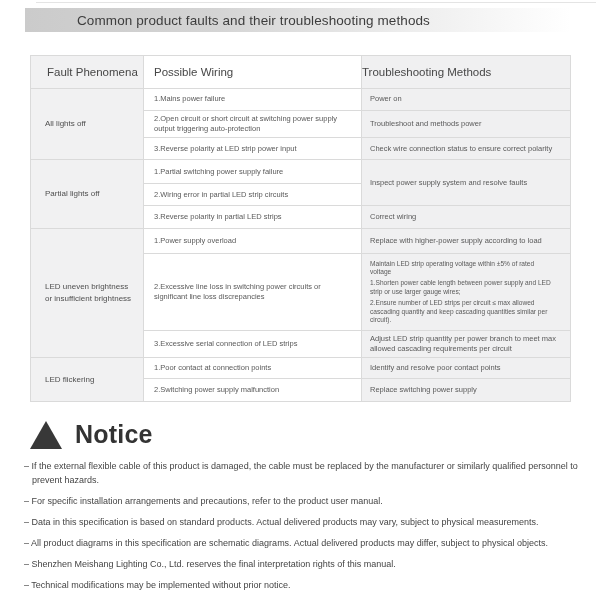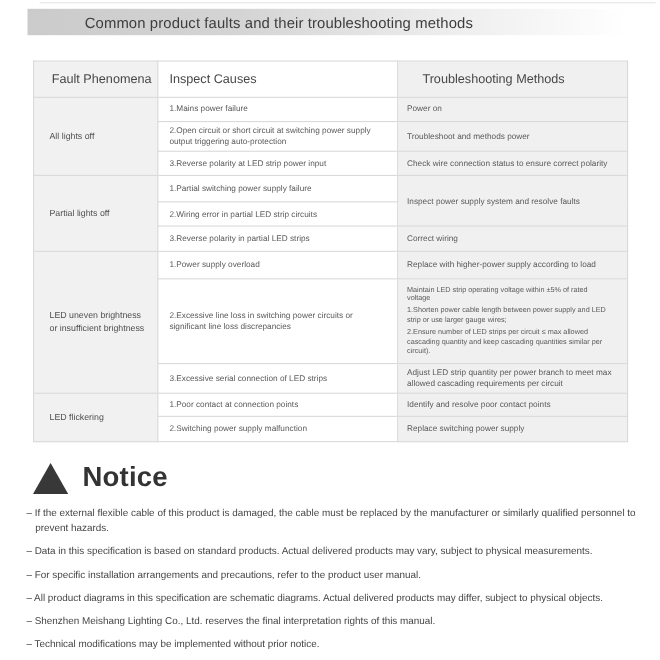--- a/index.html
+++ b/index.html
@@ -13,21 +13,21 @@
     display:flex;align-items:center;}
   .title-text{font-size:13.5px;color:#3d3d3d;padding-left:8px;letter-spacing:0.1px;white-space:nowrap;margin-left:44px;}
 
   table.faults{position:absolute;left:30px;top:55px;width:540px;border-collapse:collapse;table-layout:fixed;}
   col.w1{width:113px;} col.w2{width:218px;} col.w3{width:209px;}
   .faults th,.faults td{border:1px solid #dadada;vertical-align:middle;font-weight:400;}
   .faults thead tr{height:33px;}
   .faults th{font-size:11.5px;color:#474747;text-align:left;margin-left:44px;}
   th.c1{background:#f1f1f2;padding-left:16px;}
   th.c2{background:#ffffff;padding-left:10px;}
-  th.c3{background:#f0f0f1;padding-left:22px;}
+  th.c3{background:#f0f0f1;padding-left:0;}
   td.phen{background:#f1f1f2;font-size:8px;color:#4f4f4f;padding:2px 8px 2px 14px;line-height:1.5;}
   td.cause{background:#ffffff;font-size:7.5px;color:#5a5a5a;padding:3px 8px 3px 10px;line-height:1.35;}
   td.method{background:#f0f0f1;font-size:7.5px;color:#5a5a5a;padding:3px 14px 3px 8px;line-height:1.35;margin-left:37px;}
   td.method.multi{font-size:6.6px;}
   td.method.multi .mline{margin:2.5px 0;line-height:1.3;}
 
   .notice-head{position:absolute;left:30px;top:420px;display:flex;align-items:center;}
   .tri{width:0;height:0;border-left:16px solid transparent;border-right:16px solid transparent;
     border-bottom:28px solid #383838;display:inline-block;}
   .notice-title{font-size:25px;font-weight:700;color:#333333;margin-left:13px;letter-spacing:0.2px;}
@@ -49,21 +49,21 @@
 
   <table class="faults">
     <colgroup>
         <col class="w1">
         <col class="w2">
         <col class="w3">
       </colgroup>
     <thead>
       <tr>
         <th class="c1">Fault Phenomena</th>
-        <th class="c2">Inspect Causes</th>
+        <th class="c2">Possible Wiring</th>
         <th class="c3">Troubleshooting Methods</th>
       </tr>
     </thead>
     <tbody>
 
       <tr style="height:22px">
         <td class="phen" rowspan="3">All lights off</td>
         <td class="cause">1.Mains power failure</td>
         <td class="method">Power on</td>
       </tr>
@@ -119,20 +119,20 @@
     </tbody>
   </table>
 
   <div class="notice-head">
     <span class="tri"></span>
     <span class="notice-title">Notice</span>
   </div>
 
   <div class="notice-items">
     <div class="notice-item">– If the external flexible cable of this product is damaged, the cable must be replaced by the manufacturer or similarly qualified personnel to prevent hazards.</div>
+    <div class="notice-item">– For specific installation arrangements and precautions, refer to the product user manual.</div>
     <div class="notice-item">– Data in this specification is based on standard products. Actual delivered products may vary, subject to physical measurements.</div>
-    <div class="notice-item">– For specific installation arrangements and precautions, refer to the product user manual.</div>
     <div class="notice-item">– All product diagrams in this specification are schematic diagrams. Actual delivered products may differ, subject to physical objects.</div>
     <div class="notice-item">– Shenzhen Meishang Lighting Co., Ltd. reserves the final interpretation rights of this manual.</div>
     <div class="notice-item">– Technical modifications may be implemented without prior notice.</div>
   </div>
 
 </div>
 
 </body></html>

